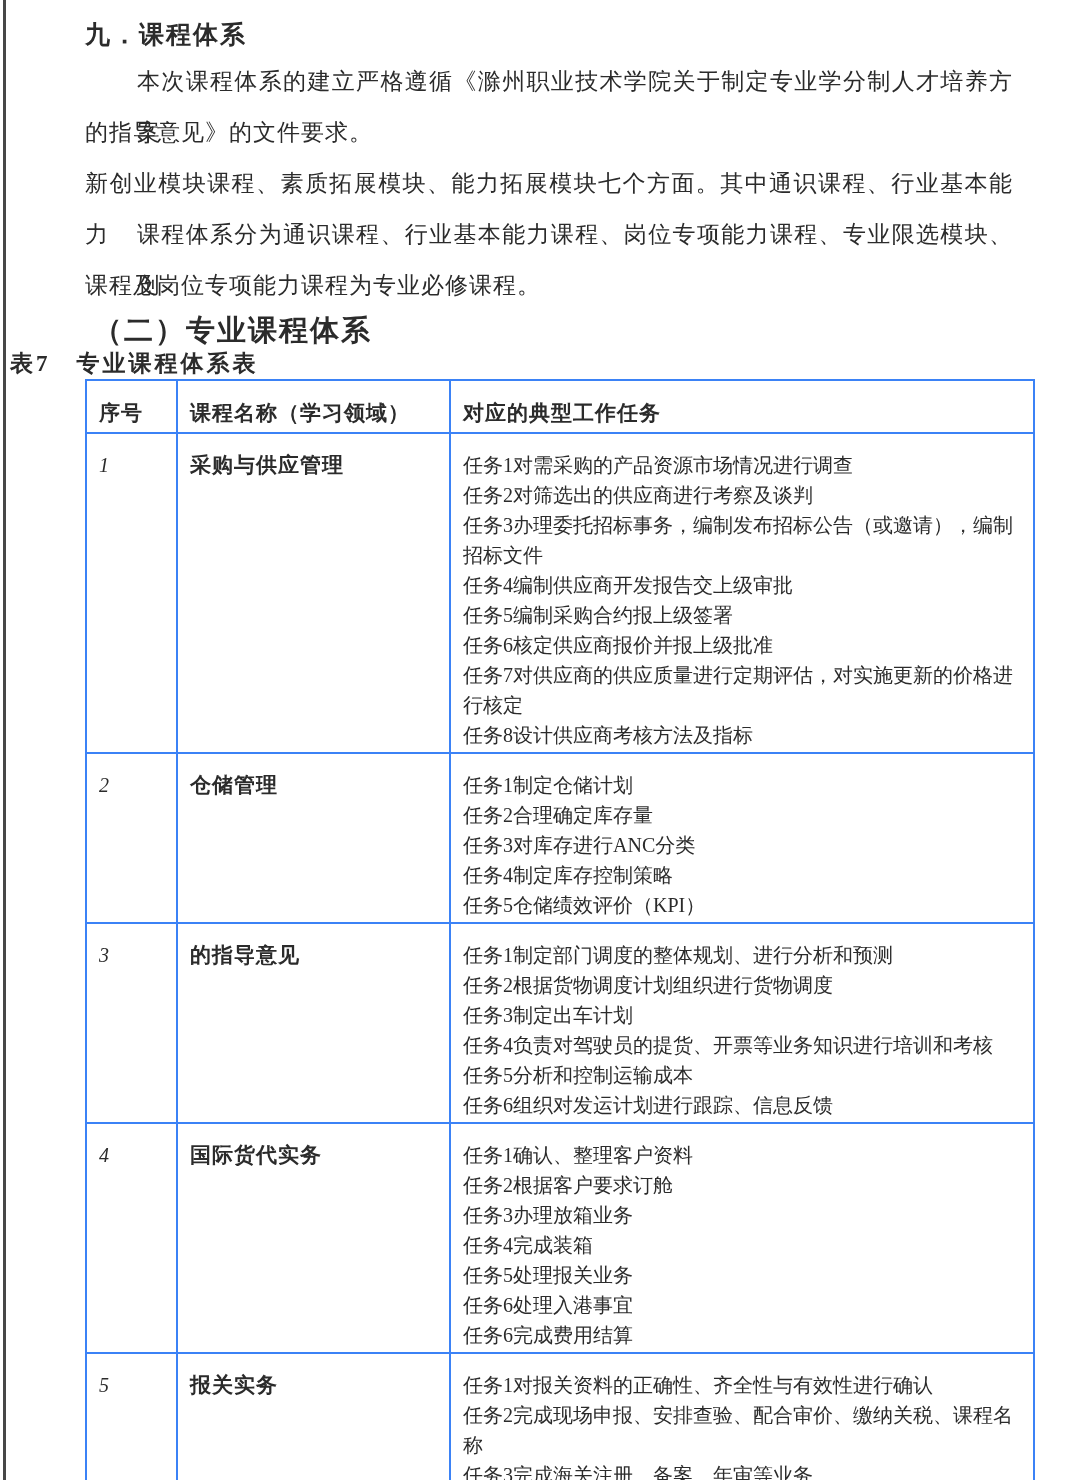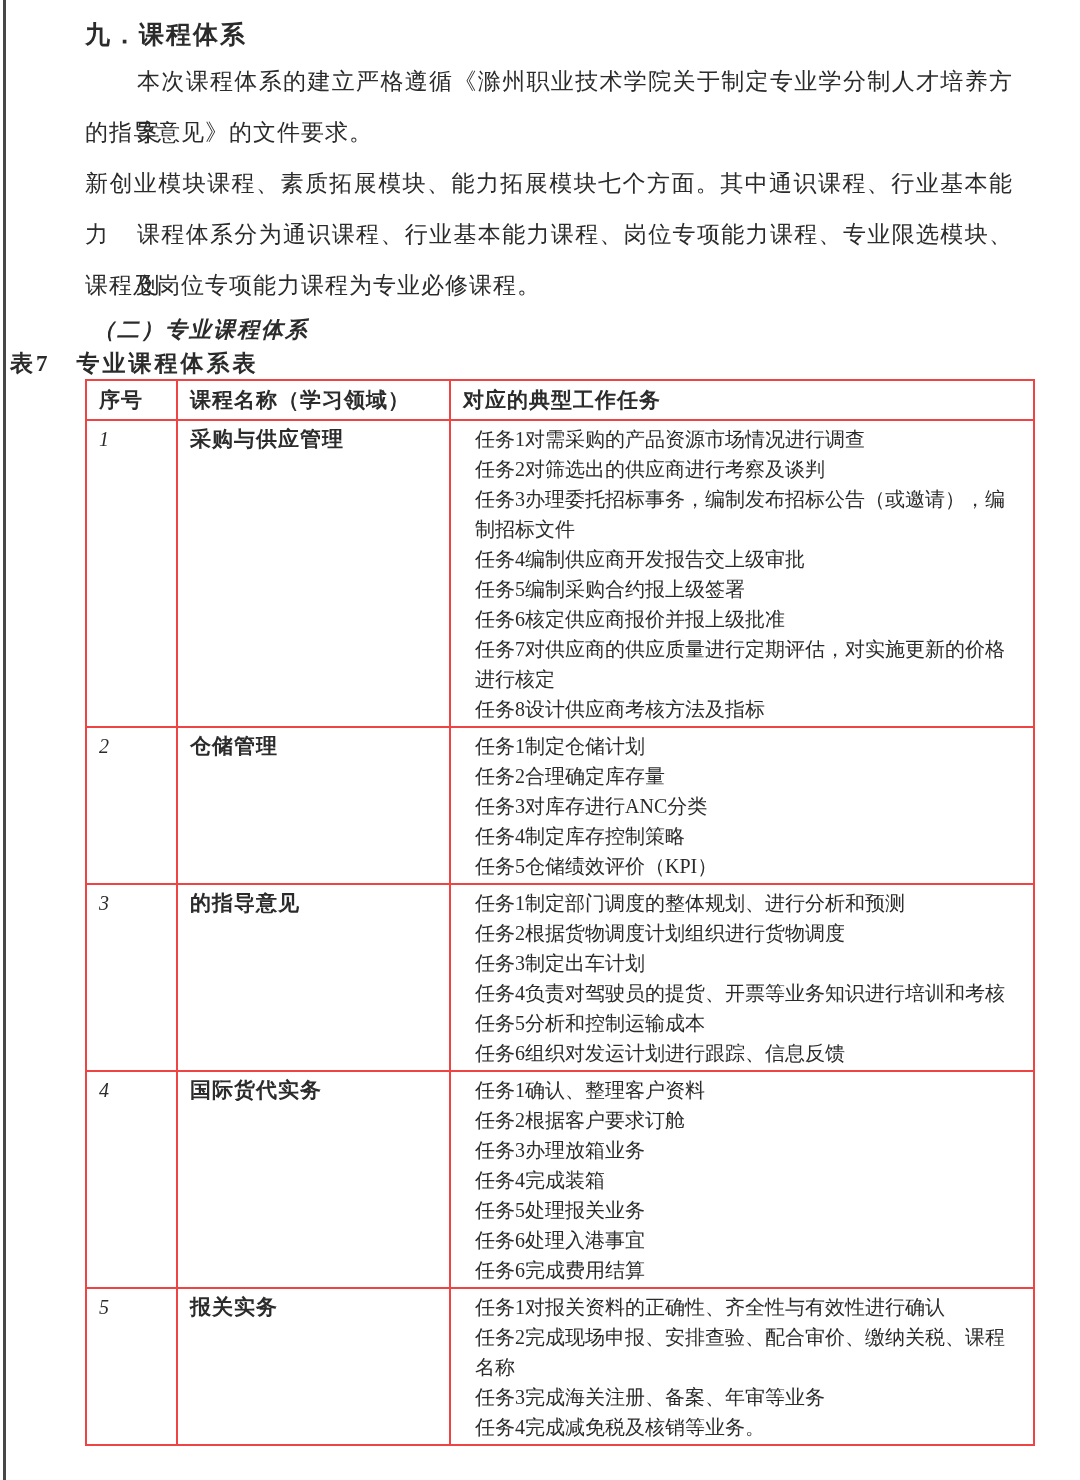--- a/index.html
+++ b/index.html
@@ -30,60 +30,58 @@
   }
   .pline {
     height: 51px; line-height: 51px;
     font-size: 23px; letter-spacing: 1px;
     width: 928px; box-sizing: border-box;
   }
   .indent { padding-left: 52px; }
   .fill { text-align: justify; text-align-last: justify; }
   .s2 {
     height: 38px; line-height: 38px;
-    font-size: 22px; font-weight: bold; letter-spacing: 2px;
+    font-size: 29px; font-weight: bold; letter-spacing: 2px;
     padding-left: 8px;
-    font-style: italic;
   }
   .caption {
     height: 30px; line-height: 30px;
     font-size: 23px; font-weight: bold; letter-spacing: 3px;
     width: 948px;
     transform: translateX(-75px);
   }
   table.curriculum {
     border-collapse: collapse;
     width: 948px;
     table-layout: fixed;
   }
   col.c1 { width: 91px; }
   col.c2 { width: 273px; }
   col.c3 { width: 584px; }
   th, td {
-    border: 2px solid #ef4444;
+    border: 2px solid #3b82f6;
     vertical-align: top;
-    padding: 3px 10px 2px 12px;
+    padding: 16px 10px 2px 12px;
   }
   th {
     height: 33px; line-height: 33px;
     font-size: 21px; font-weight: bold;
     text-align: left; letter-spacing: 1px;
   }
   td.no {
     font-size: 20px; line-height: 30px;
     font-style: italic;
   }
   td.course {
     font-size: 21px; line-height: 30px;
     font-weight: bold; letter-spacing: 1px;
   }
   td.tasks .task {
     font-size: 20px; line-height: 30px;
     letter-spacing: 0px;
-    margin-left: 12px;
   }
 </style>
 </head>
 <body>
 
 <div class="edge-rule"></div>
 
 <div class="content">
   <div class="h1">九．课程体系</div>
 

